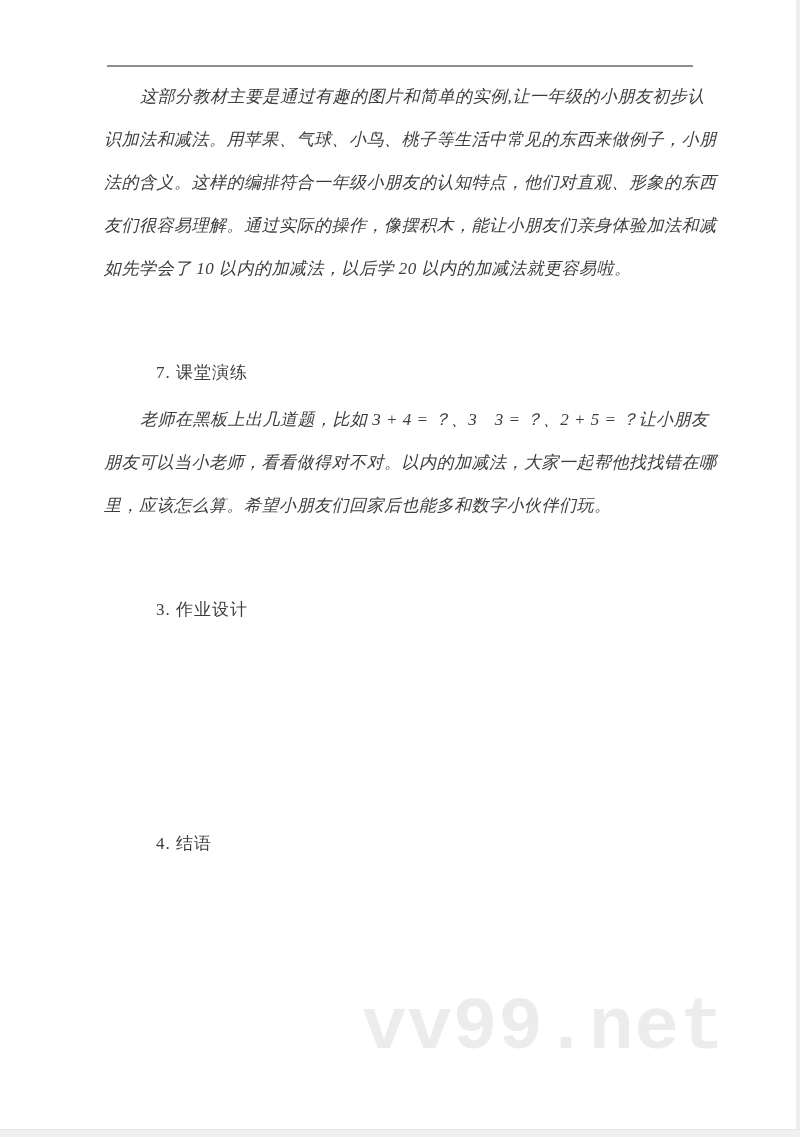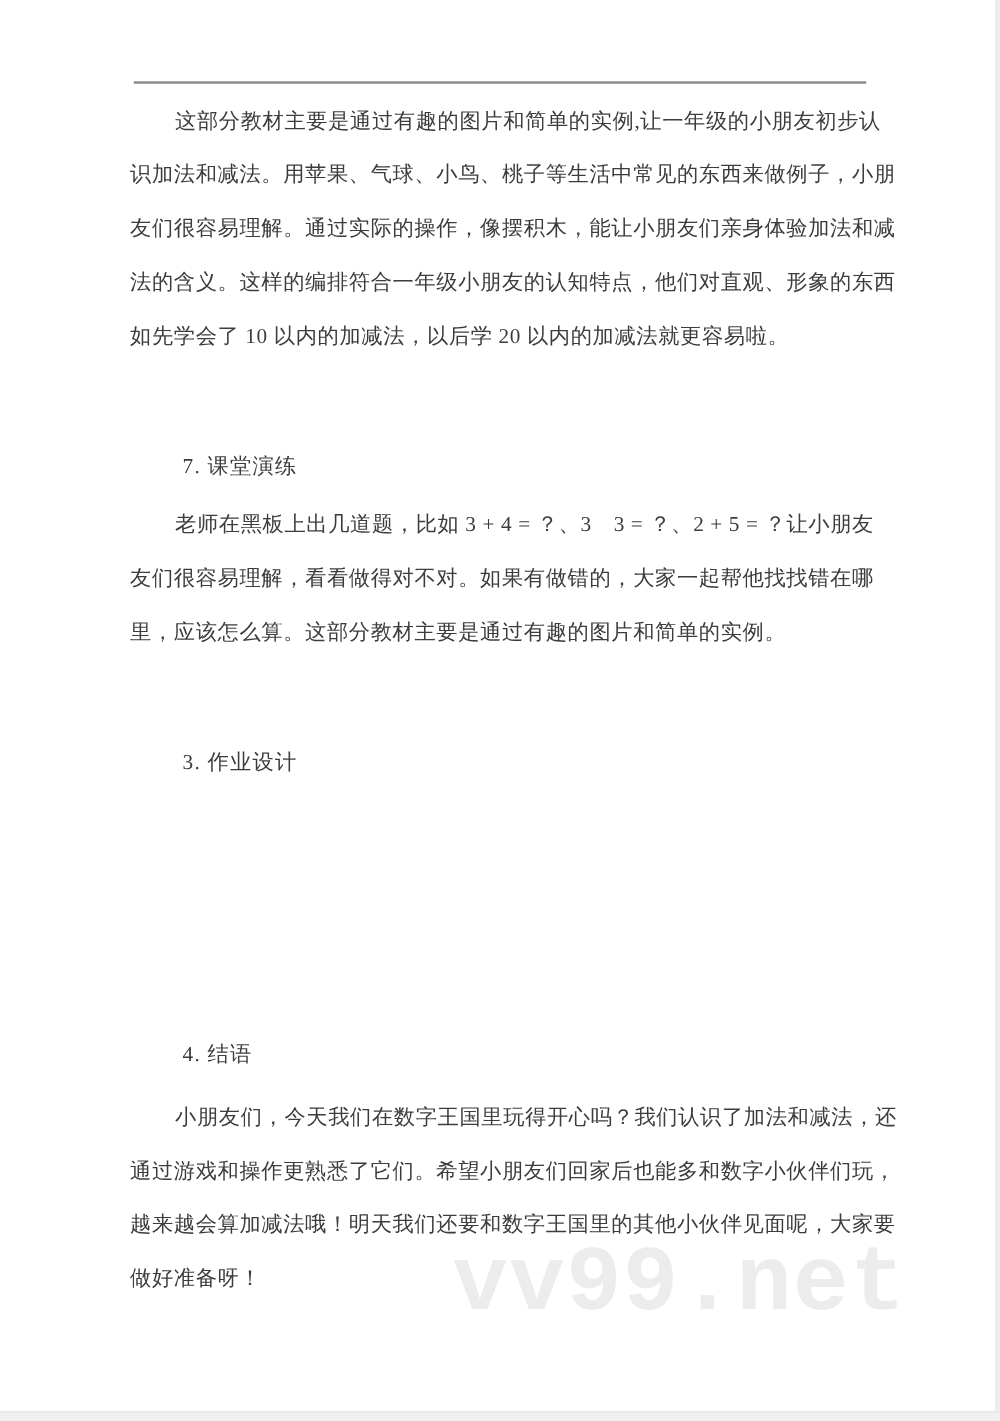--- a/index.html
+++ b/index.html
@@ -21,41 +21,42 @@
     left: 107px;
     top: 65px;
     width: 586px;
     height: 2px;
     background: #8e8e8e;
   }
   .textblock {
     position: absolute;
     left: 104px;
     width: 593px;
+    font-style: italic;
   }
   .line {
     display: block;
     height: 43px;
     line-height: 43px;
     font-size: 17px;
     white-space: nowrap;
     text-align: justify;
     text-align-last: justify;
     color: #3c3c3c;
     letter-spacing: 0.5px;
   }
   .line.plain {
     text-align-last: left;
   }
   .line.indent {
     text-indent: 36px;
   }
   .heading {
     position: absolute;
-    left: 106px;
+    left: 116px;
     width: 593px;
     height: 43px;
     line-height: 43px;
     font-size: 17px;
     text-indent: 40px;
     color: #3c3c3c;
     letter-spacing: 1px;
   }
   .watermark {
     position: absolute;
@@ -92,43 +93,37 @@
 </head>
 <body>
 
 <div class="page">
 
   <div class="header-divider"></div>
 
   <div class="textblock" style="top:75px">
     <span class="line indent">这部分教材主要是通过有趣的图片和简单的实例,让一年级的小朋友初步认</span>
     <span class="line">识加法和减法。用苹果、气球、小鸟、桃子等生活中常见的东西来做例子，小朋</span>
+    <span class="line">法的含义。这样的编排符合一年级小朋友的认知特点，他们对直观、形象的东西</span>
     <span class="line">友们很容易理解。通过实际的操作，像摆积木，能让小朋友们亲身体验加法和减</span>
-    <span class="line">法的含义。这样的编排符合一年级小朋友的认知特点，他们对直观、形象的东西</span>
     <span class="line plain">如先学会了 10 以内的加减法，以后学 20 以内的加减法就更容易啦。</span>
   </div>
 
   <div class="heading" style="top:351px">7. 课堂演练</div>
 
   <div class="textblock" style="top:398px">
     <span class="line indent">老师在黑板上出几道题，比如 3 + 4 = ？、3　3 = ？、2 + 5 = ？让小朋友</span>
-    <span class="line">友们很容易理解，看看做得对不对。如果有做错的，大家一起帮他找找错在哪</span>
-    <span class="line plain">里，应该怎么算。这部分教材主要是通过有趣的图片和简单的实例。</span>
+    <span class="line">朋友可以当小老师，看看做得对不对。以内的加减法，大家一起帮他找找错在哪</span>
+    <span class="line plain">里，应该怎么算。希望小朋友们回家后也能多和数字小伙伴们玩。</span>
   </div>
 
   <div class="heading" style="top:588px">3. 作业设计</div>
 
 
   <div class="heading" style="top:822px">4. 结语</div>
 
-  <div class="textblock" style="top:872px">
-    <span class="line indent">小朋友们，今天我们在数字王国里玩得开心吗？我们认识了加法和减法，还</span>
-    <span class="line">通过游戏和操作更熟悉了它们。希望小朋友们回家后也能多和数字小伙伴们玩，</span>
-    <span class="line">越来越会算加减法哦！明天我们还要和数字王国里的其他小伙伴见面呢，大家要</span>
-    <span class="line plain">做好准备呀！</span>
-  </div>
 
   <div class="watermark">vv99.net</div>
 
   <div class="right-edge-strip"></div>
   <div class="bottom-edge-strip"></div>
 
 </div>
 
 </body></html>

